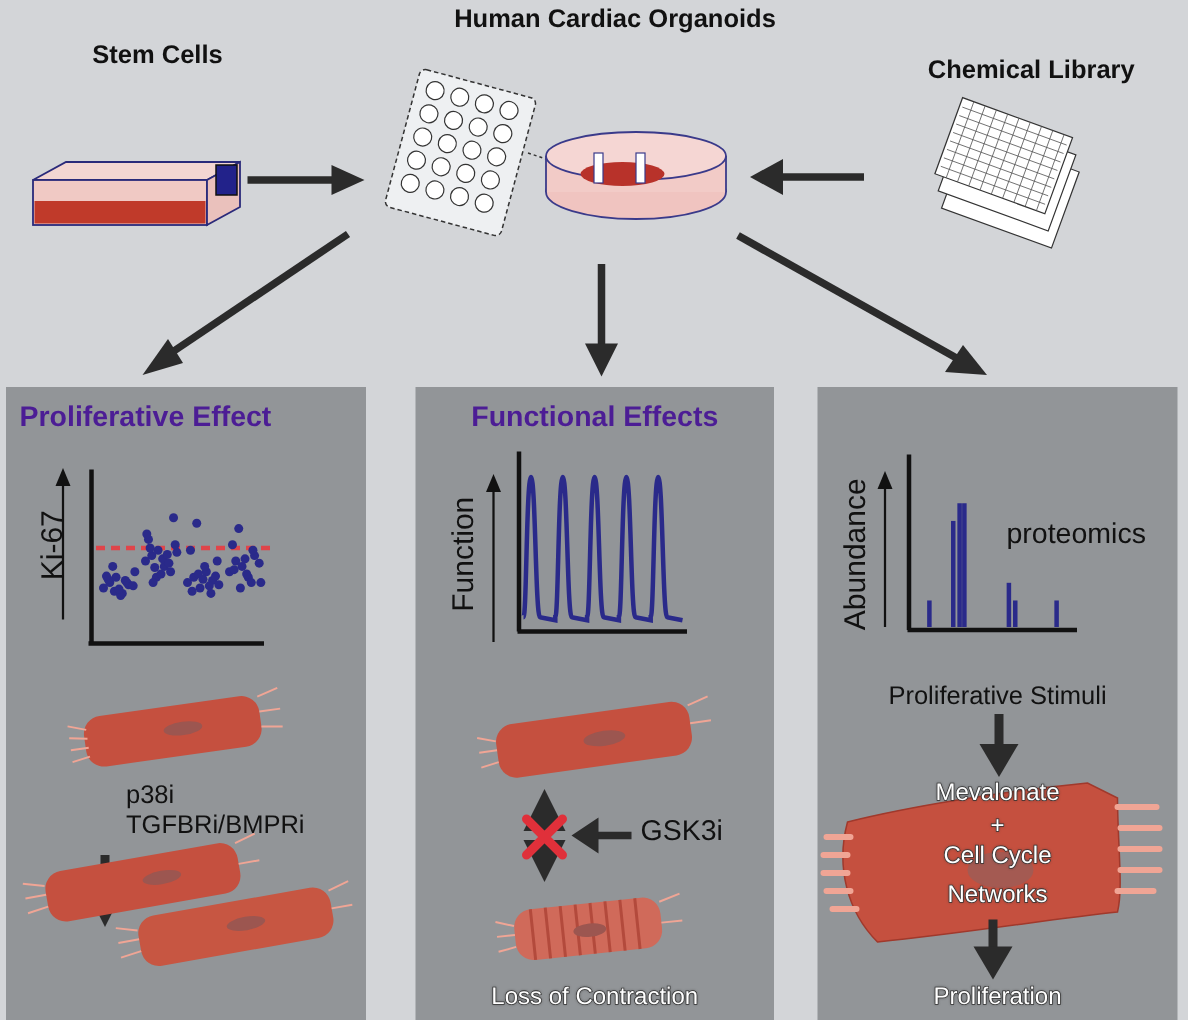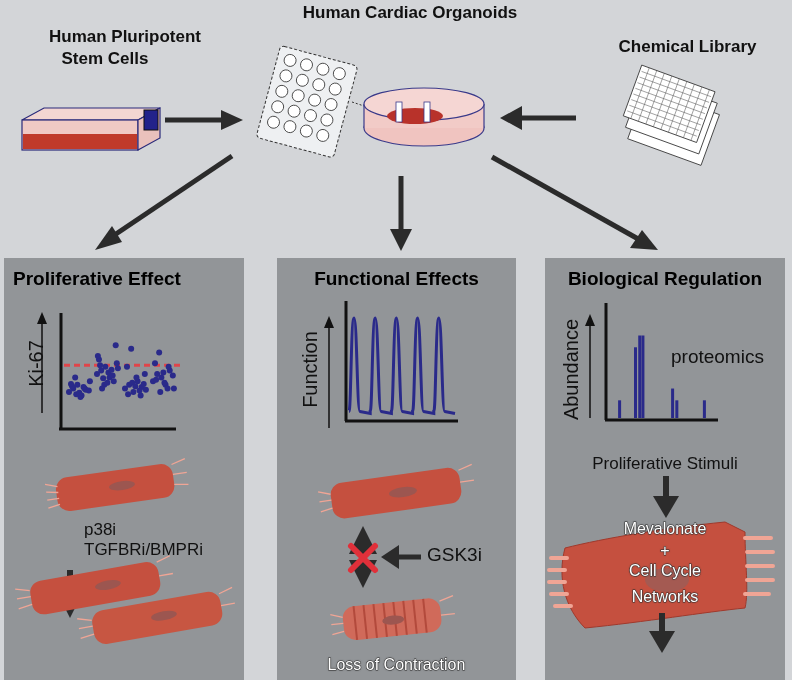--- a/index.html
+++ b/index.html
@@ -1,30 +1,29 @@
 <!DOCTYPE html>
 <html><head>
 <meta charset="utf-8">
 <style>
   html,body{margin:0;padding:0;}
   body{width:792px;height:680px;background:#d3d5d8;position:relative;overflow:hidden;font-family:"Liberation Sans",sans-serif;}
   .abs{position:absolute;}
   .hdr{font-weight:bold;color:#111;font-size:17px;line-height:22px;text-align:center;}
   .panel{position:absolute;top:258px;height:430px;background:#929598;}
-  .ptitle{position:absolute;left:0;right:0;top:10px;font-weight:bold;font-size:19px;color:#000000;text-align:center;}
+  .ptitle{position:absolute;left:0;right:0;top:10px;font-weight:bold;font-size:19px;color:#4c1d95;text-align:center;}
   .plain{font-size:17px;color:#111;}
   .outline{font-size:16px;color:#fff;-webkit-text-stroke:1px #333;paint-order:stroke fill;text-shadow:0 0 2px #333;}
   svg{position:absolute;overflow:visible;}
 </style>
 </head>
 <body>
 
 <div class="abs hdr" style="left:240px;top:2px;width:340px;">Human Cardiac Organoids</div>
 <div class="abs hdr" style="left:0px;top:26px;width:250px;">
-  <div>Human Pluripotent</div>
   <div style="margin-left:-40px;">Stem Cells</div>
 </div>
 <div class="abs hdr" style="left:580px;top:36px;width:215px;">Chemical Library</div>
 
 <svg style="left:20px;top:100px;" width="140" height="60">
   <polygon points="2,20 24,8 140,8 118,20" fill="#f3d6d2" stroke="#2a2a7a" stroke-width="1.2"></polygon>
   <rect x="2" y="20" width="116" height="30" fill="#f0c9c4" stroke="#2a2a7a" stroke-width="1.2"></rect>
   <rect x="3" y="34" width="114" height="15" fill="#c03a2a"></rect>
   <polygon points="118,20 140,8 140,38 118,50" fill="#eac1bc" stroke="#2a2a7a" stroke-width="1.2"></polygon>
   <rect x="124" y="10" width="14" height="20" fill="#22228a" stroke="#111" transform="skewY(0)"></rect>
@@ -237,21 +236,20 @@
         <rect x="14" y="12" width="98" height="34" rx="12" fill="#d06a5a"></rect>
         <path d="M26 12v34M36 12v34M46 12v34M56 12v34M66 12v34M76 12v34M86 12v34M96 12v34" stroke="#b34a3c" stroke-width="2"></path>
         <ellipse cx="64" cy="30" rx="11" ry="4.5" fill="#9c5650"></ellipse>
         <path d="M2 18l12 4M2 28l12 0M2 38l12-2M112 16l14-4M112 30l14 0" stroke="#f0a595" stroke-width="1.3"></path>
       </g>
   </svg>
   <div class="abs outline" style="left:0;right:0;top:398px;text-align:center;">Loss of Contraction</div>
 </div>
 
 <div class="panel" style="left:545px;width:240px;">
-  <div class="ptitle">Biological Regulation</div>
   <svg style="left:0;top:0;" width="240" height="430">
     <line x1="45" y1="64" x2="45" y2="160" stroke="#111" stroke-width="1.5"></line>
     <polygon points="40,68 45,56 50,68" fill="#111"></polygon>
     <line x1="61" y1="45" x2="61" y2="162" stroke="#111" stroke-width="3"></line>
     <line x1="60" y1="162" x2="173" y2="162" stroke="#111" stroke-width="3"></line>
     <g id="bars-g">
         <rect x="73.1" y="142.32142857142856" width="3" height="17.67857142857143" fill="#2a2a8a"></rect>
         <rect x="89" y="89.28571428571428" width="3" height="70.71428571428572" fill="#2a2a8a"></rect>
         <rect x="93.24" y="77.5" width="3" height="82.5" fill="#2a2a8a"></rect>
         <rect x="96.42" y="77.5" width="3" height="82.5" fill="#2a2a8a"></rect>
@@ -274,13 +272,14 @@
     <path d="M6 50h16M4 62h16M4 74h16M6 86h16M10 98h16M200 30h26M202 44h26M202 58h26M202 72h26M200 86h24" stroke="#f0a595" stroke-width="4" stroke-linecap="round"></path>
   </svg>
   <div class="abs outline" style="left:0;right:0;top:262px;text-align:center;">Mevalonate</div>
   <div class="abs outline" style="left:0;right:0;top:284px;text-align:center;font-size:16px;">+</div>
   <div class="abs outline" style="left:0;right:0;top:304px;text-align:center;">Cell Cycle</div>
   <div class="abs outline" style="left:0;right:0;top:330px;text-align:center;">Networks</div>
   <svg style="left:104px;top:355px;" width="26" height="44">
     <rect x="10" y="0" width="6" height="22" fill="#2b2b2b"></rect>
       <polygon points="0,18 26,18 13,40" fill="#2b2b2b"></polygon>
   </svg>
+  <div class="abs outline" style="left:0;right:0;top:398px;text-align:center;">Proliferation</div>
 </div>
 
 </body></html>

